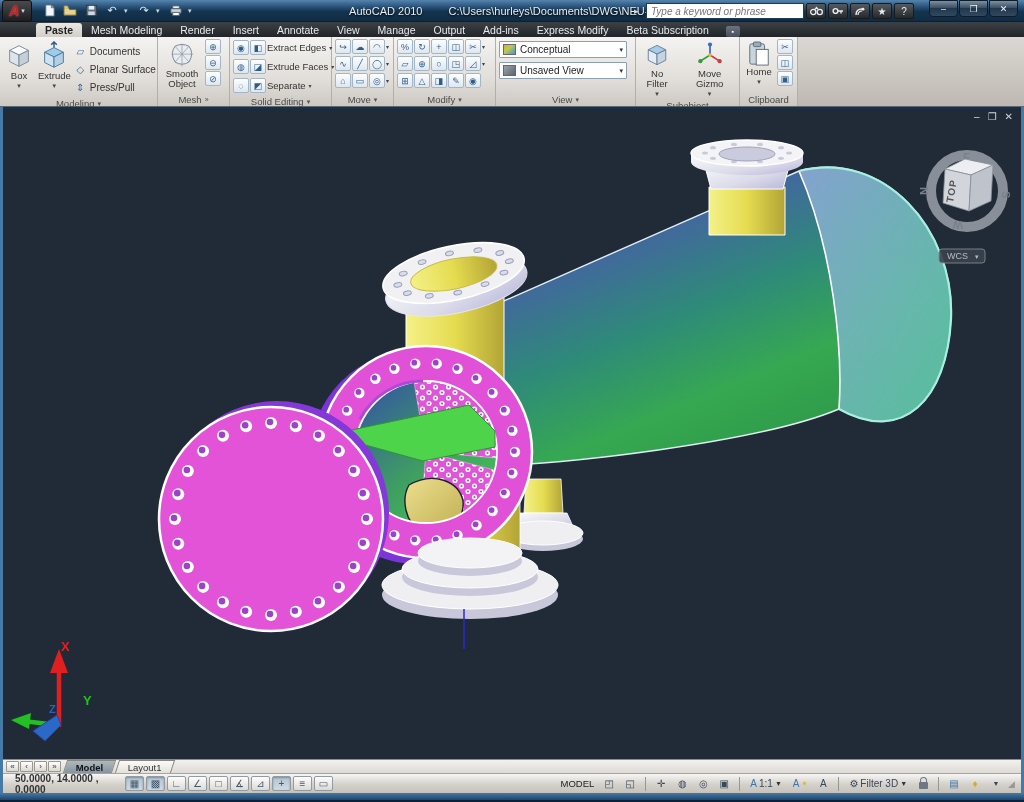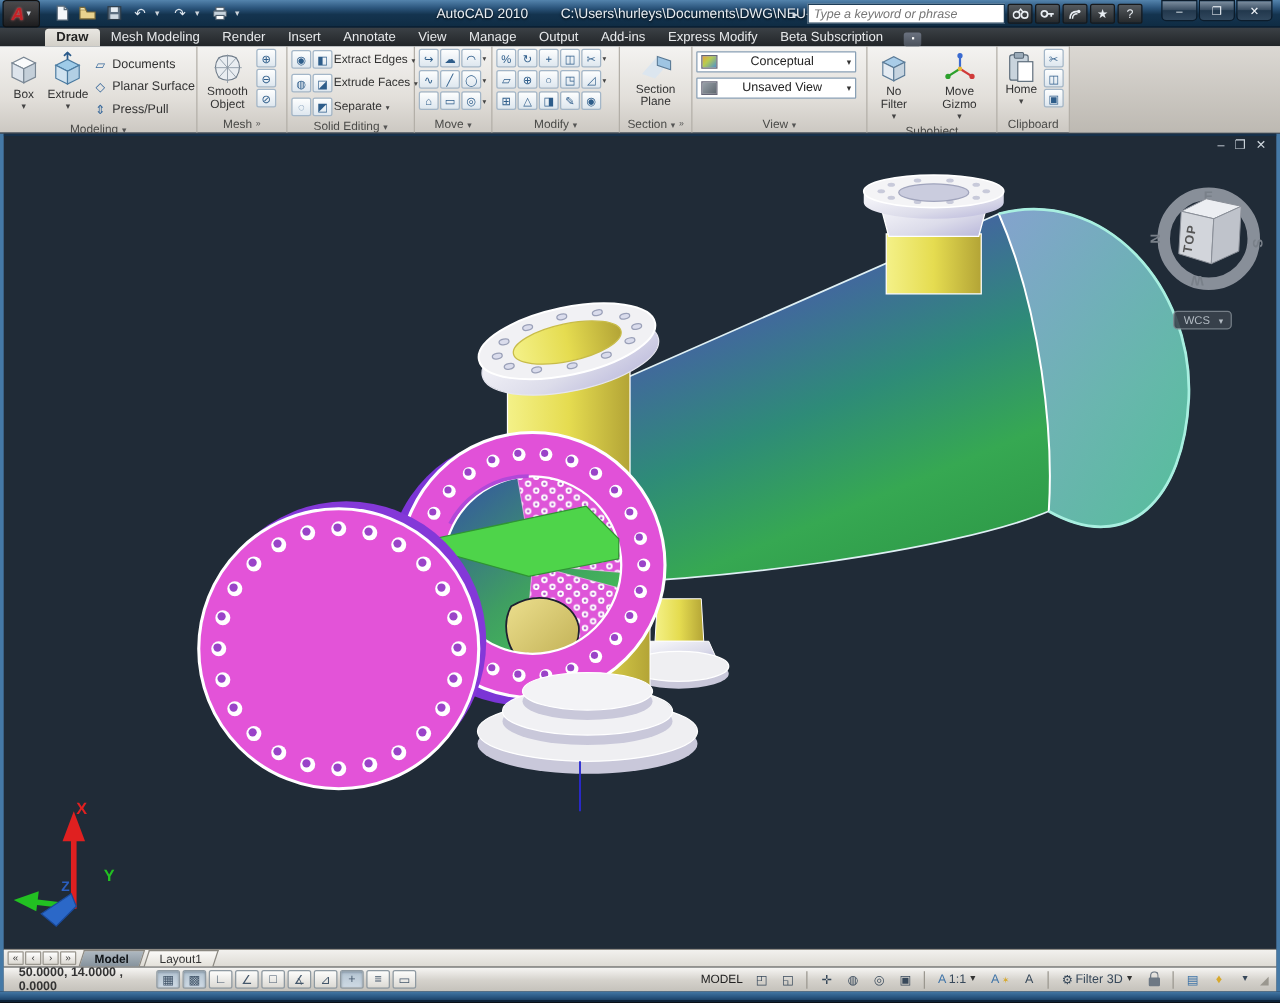--- a/index.html
+++ b/index.html
@@ -60,21 +60,21 @@
   .linkrow { display:flex; align-items:center; gap:3px; height:17px; font-size:10px; color:#333; white-space:nowrap; }
   .linkrow .gly { width:13px; text-align:center; color:#3a6a9c; font-size:10px; }
   .ibox { width:16px; height:15px; display:flex; align-items:center; justify-content:center;
     border:1px solid #a3b6c8; background:linear-gradient(180deg,#fdfefe,#dee7ef);
     font-size:9px; color:#2e5d8a; border-radius:2px; }
   .tinydd { font-size:6px; color:#444; width:6px; }
   .grid-rows { display:flex; flex-direction:column; gap:1px; }
   .grid-row { display:flex; gap:1px; align-items:center; }
   .combo { width:128px; height:17px; background:#fff; border:1px solid #89a0b5; border-radius:1px;
     display:flex; align-items:center; gap:4px; font-size:10px; color:#222; padding:0 3px; margin-bottom:2px; }
-  .combo .flex { flex:1;text-align:center; }
+  .combo .flex { flex:1; }
   .combo .dd { font-size:7px; color:#333; }
   .sw { width:13px; height:11px; border:1px solid #667; }
   .sw1 { background:linear-gradient(135deg,#e8a23c 0%,#b8cc50 40%,#4a90d0 100%); }
   .sw2 { background:linear-gradient(135deg,#9aa2aa,#5d666e); }
   .ribbon-fill { flex:1; background:linear-gradient(180deg,#dbd8d3,#bdb9b2); }
 
   
   .mid { position:relative; border-left:3px solid #4579a6; border-right:3px solid #4579a6; background:#202b37; }
   .canvas-wrap { position:relative; width:1018px; height:652px; border-top:2px solid #16304a; }
   .dwg-controls { position:absolute; top:3px; right:8px; display:flex; gap:8px; z-index:5; }
@@ -192,21 +192,21 @@
       <span class="ic-btn">?</span>
     </div>
     <div class="winbtns">
       <span class="wbtn">–</span>
       <span class="wbtn">❐</span>
       <span class="wbtn">✕</span>
     </div>
   </div>
 
   <div class="ribbon-tabs">
-    <span class="rtab active">Draw</span>
+    <span class="rtab active">Paste</span>
     <span class="rtab">Mesh Modeling</span>
     <span class="rtab">Render</span>
     <span class="rtab">Insert</span>
     <span class="rtab">Annotate</span>
     <span class="rtab">View</span>
     <span class="rtab">Manage</span>
     <span class="rtab">Output</span>
     <span class="rtab">Add-ins</span>
     <span class="rtab">Express Modify</span>
     <span class="rtab">Beta Subscription</span>
@@ -369,36 +369,20 @@
             <span class="ibox">◉</span>
           </div>
         </div>
       </div>
       <div class="panel-label">
         <span>Modify</span>
         <span class="dd">▾</span>
       </div>
     </div>
 
-    <div class="panel" style="width:58px">
-      <div class="panel-body" style="justify-content:center">
-        <div class="bigbtn" style="width:48px">
-          <svg width="30" height="26" viewBox="0 0 34 28">
-              <polygon points="4,20 18,4 30,8 16,24" fill="#dce6ef" stroke="#5a7priceless"></polygon>
-              <polygon points="18,4 30,8 30,16 18,12" fill="#9ec4e2" stroke="#5a7a96"></polygon>
-            </svg>
-          <span>Section Plane</span>
-        </div>
-      </div>
-      <div class="panel-label">
-        <span>Section</span>
-        <span class="dd">▾</span>
-        <span class="dd">»</span>
-      </div>
-    </div>
 
     <div class="panel" style="width:140px">
       <div class="panel-body" style="flex-direction:column; padding-top:4px">
         <div class="combo">
           <span class="sw sw1"></span>
           <span class="flex">Conceptual</span>
           <span class="dd">▾</span>
         </div>
         <div class="combo">
           <span class="sw sw2"></span>

